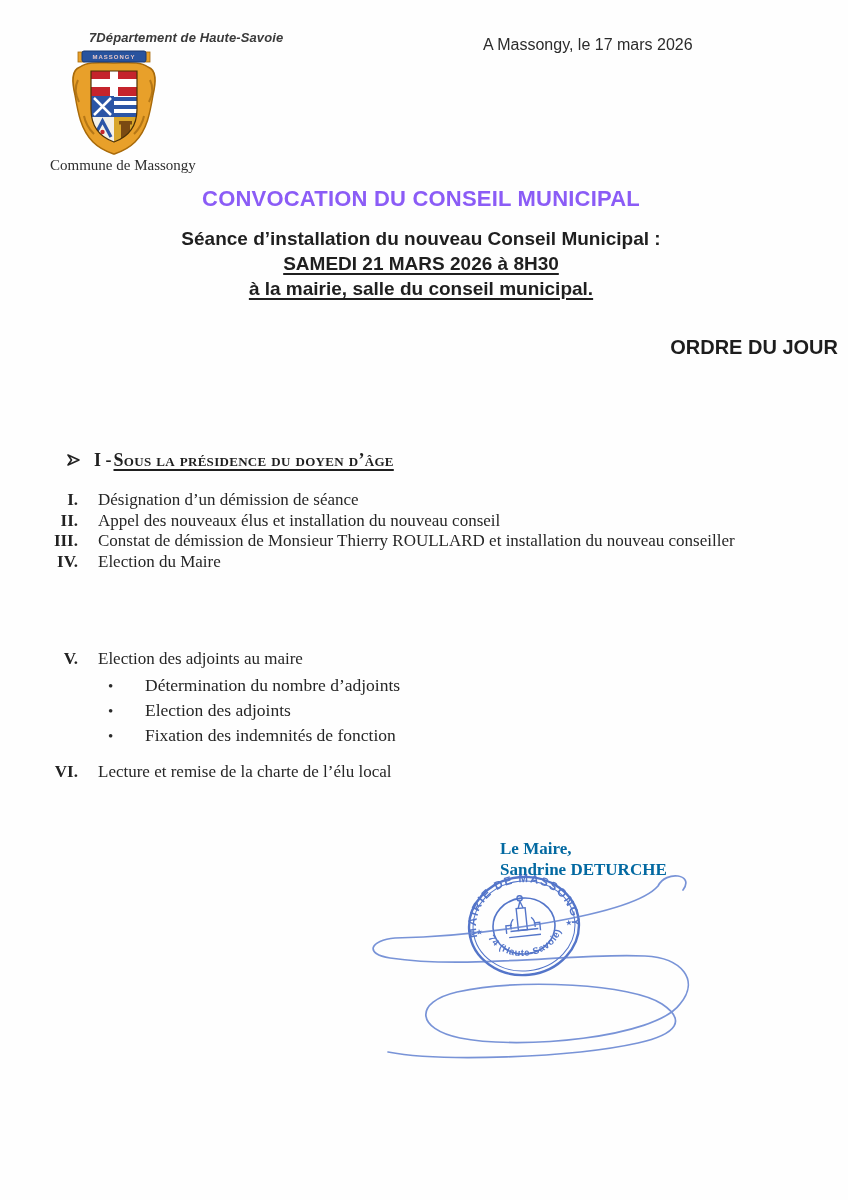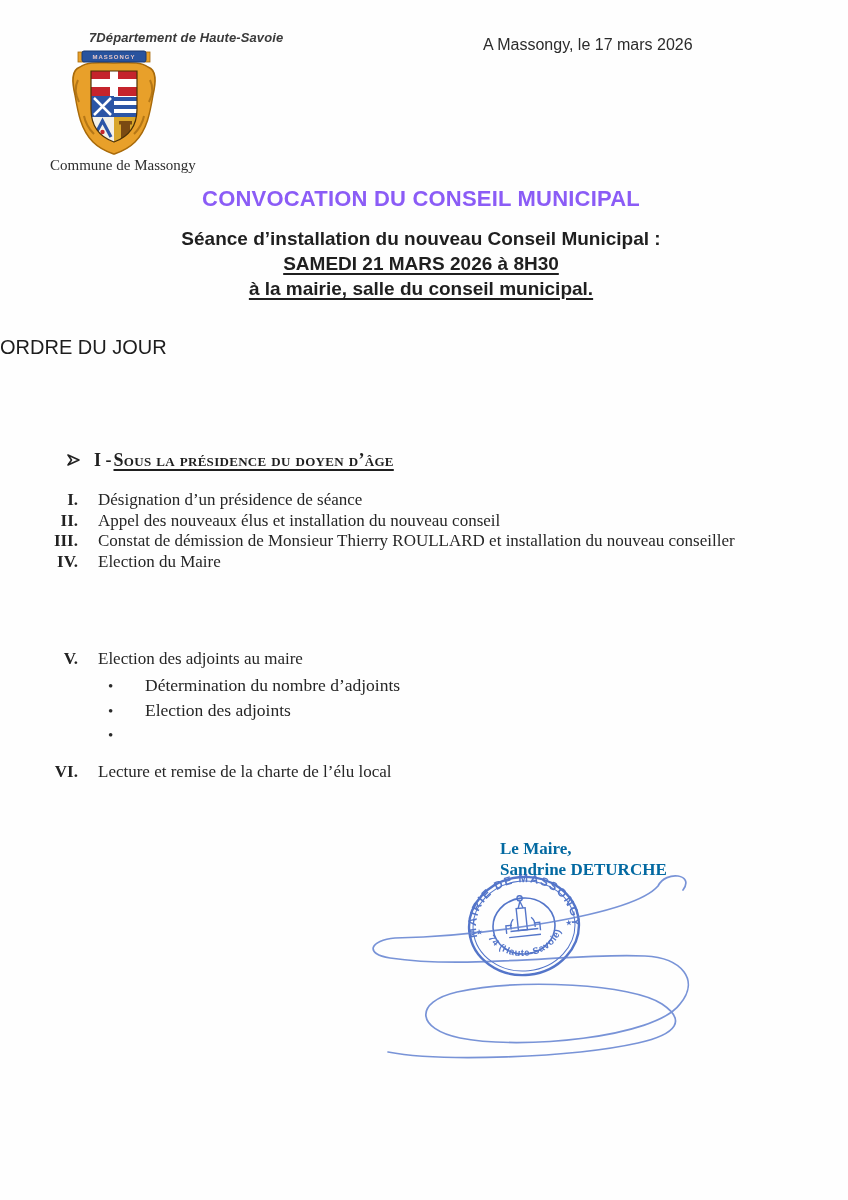--- a/index.html
+++ b/index.html
@@ -48,21 +48,21 @@
     text-align: center; line-height: 25px;
   }
   .meeting-line { font-size: 19px; font-weight: 700; color: #1f1f1f; }
   .meeting-line.u {
     text-decoration: underline;
     text-decoration-thickness: 2px;
     text-underline-offset: 3px;
   }
   .agenda-title {
     position: absolute; left: 0; top: 336px; width: 838px;
-    text-align: left; font-size: 20px; font-weight: 400; color: #1d1d1d;
+    text-align: right; font-size: 20px; font-weight: 700; color: #1d1d1d;
   }
 
   
   .serif { font-family: "Liberation Serif", "DejaVu Serif", serif; }
 
   .section-heading {
     position: absolute; left: 66px;
     display: flex; align-items: baseline;
     font-family: "Liberation Serif", "DejaVu Serif", serif;
     font-size: 18px; font-weight: 700; color: #1f1f1f;
@@ -166,21 +166,21 @@
           <path d="M2 2 L13 7 L2 12 L5.5 7 Z" fill="none" stroke="#222" stroke-width="1.6" stroke-linejoin="round"></path>
         </svg>
     </span>
     <span class="prefix">I - </span>
     <span class="sc">Sous la présidence du doyen d’âge</span>
   </div>
 
   <div class="item-list serif" style="top: 490px;">
     <div class="item-row">
       <span class="item-num">I.</span>
-      <span class="item-text">Désignation d’un présidence de séance</span>
+      <span class="item-text">Désignation d’un démission de séance</span>
     </div>
     <div class="item-row">
       <span class="item-num">II.</span>
       <span class="item-text">Appel des nouveaux élus et installation du nouveau conseil</span>
     </div>
     <div class="item-row">
       <span class="item-num">III.</span>
       <span class="item-text">Constat de démission de Monsieur Thierry ROULLARD et installation du nouveau conseiller</span>
     </div>
     <div class="item-row">
@@ -199,20 +199,21 @@
       <div class="sub-row">
         <span class="sub-bullet">•</span>
         <span class="sub-text">Détermination du nombre d’adjoints</span>
       </div>
       <div class="sub-row">
         <span class="sub-bullet">•</span>
         <span class="sub-text">Election des adjoints</span>
       </div>
       <div class="sub-row">
         <span class="sub-bullet">•</span>
+        <span class="sub-text">Fixation des indemnités de fonction</span>
       </div>
     </div>
   </div>
 
   <div class="item-list serif" style="top: 762px;">
     <div class="item-row">
       <span class="item-num">VI.</span>
       <span class="item-text">Lecture et remise de la charte de l’élu local</span>
     </div>
   </div>

